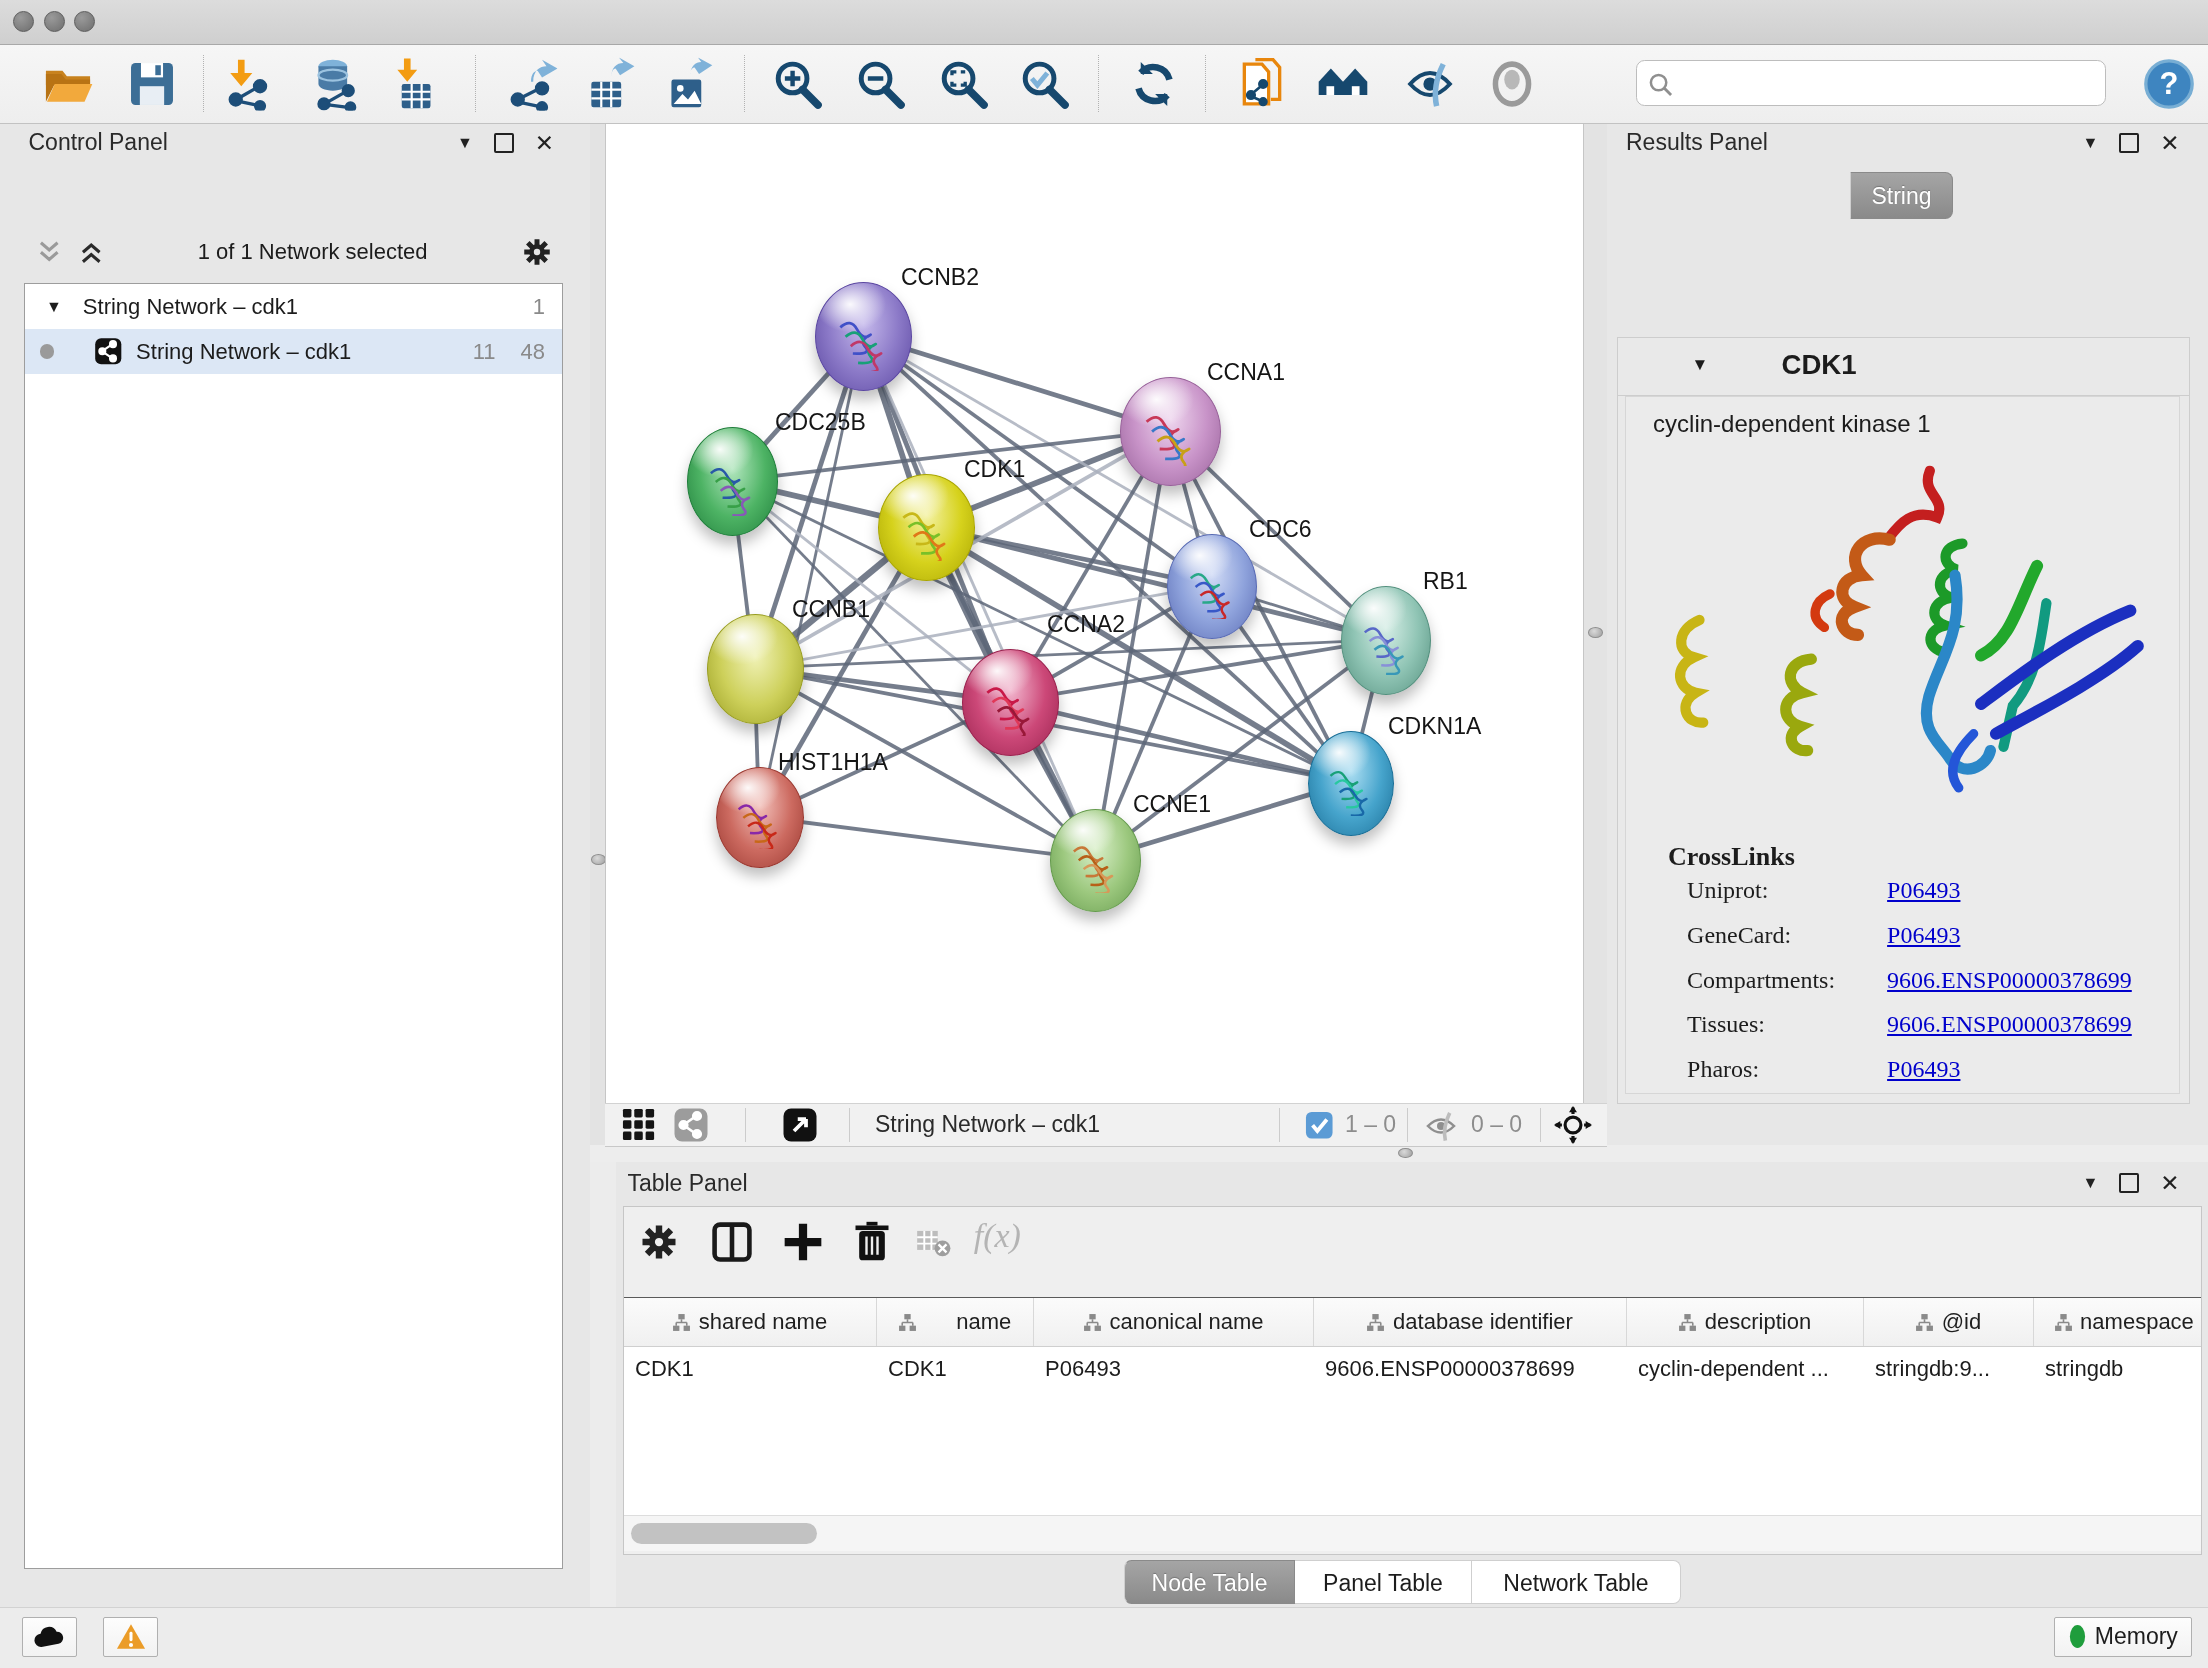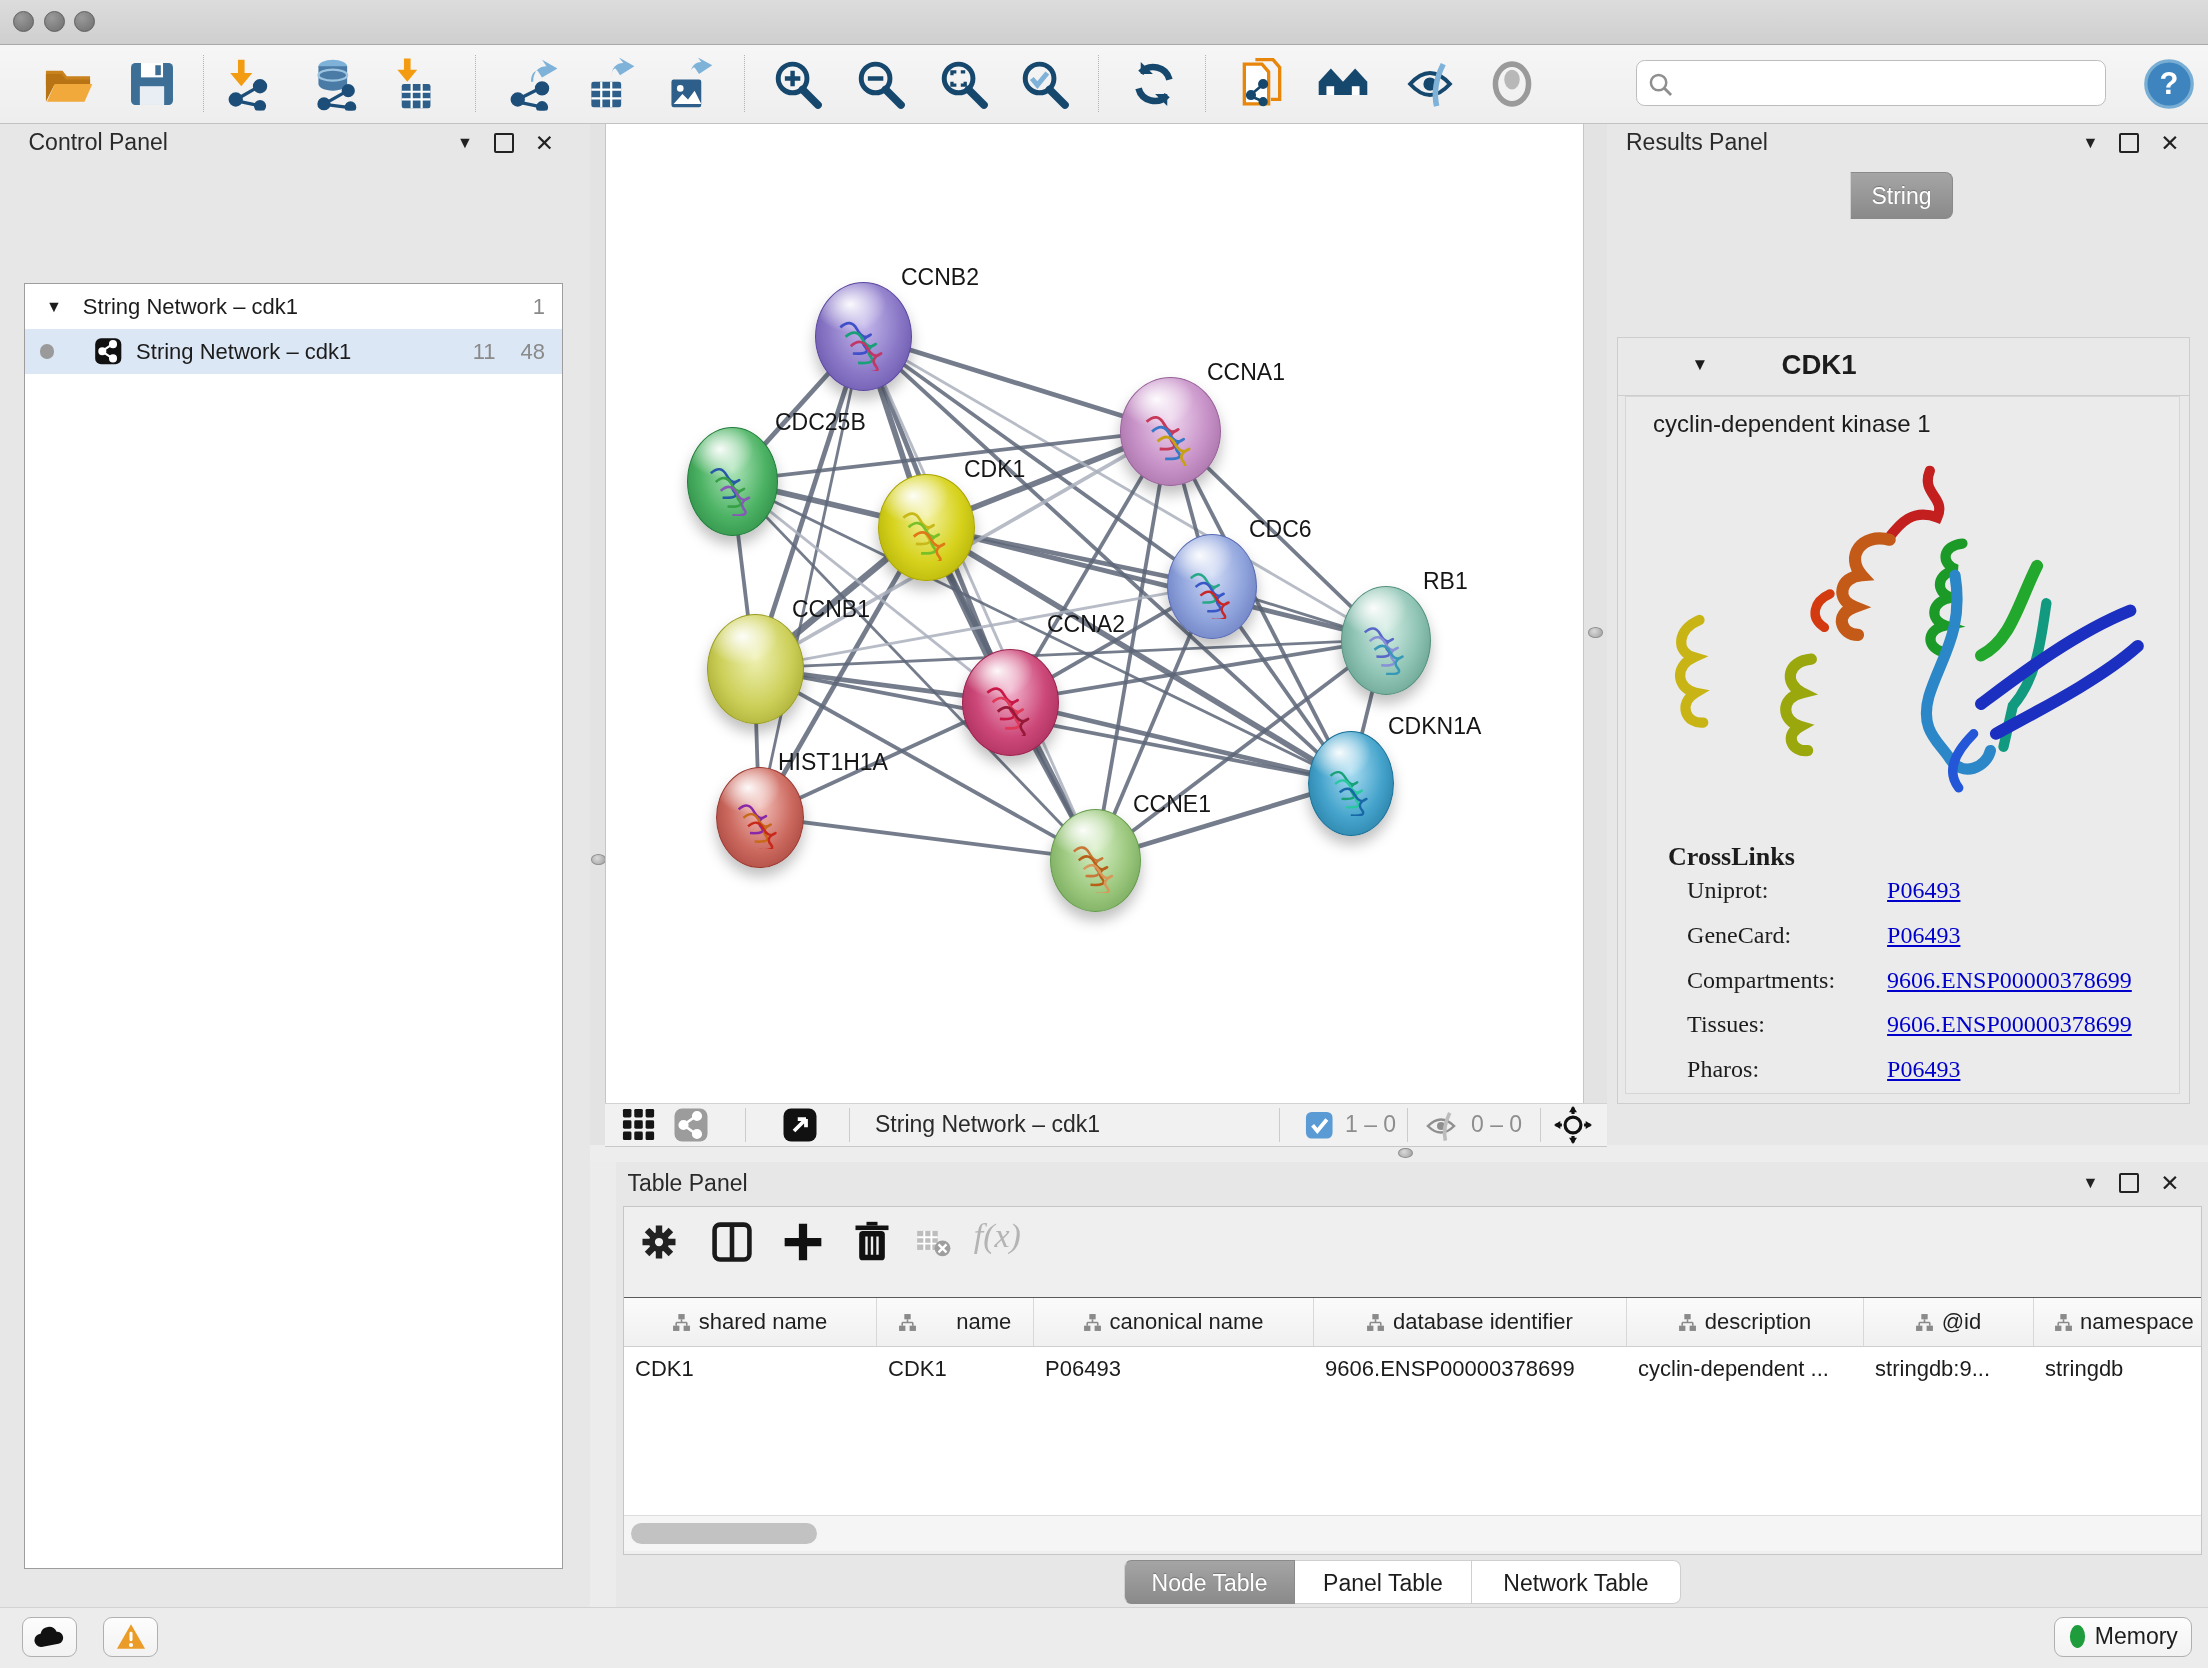--- a/index.html
+++ b/index.html
@@ -77,21 +77,21 @@
   .th{display:flex;align-items:center;justify-content:center;gap:7.6px;font-size:22px;color:#1f1f1f;
      border-right:1px solid #d8d8d8;box-sizing:border-box;flex:none;}
   .trowwrap{position:absolute;left:0;top:140px;width:1577px;height:168px;background:#fff;}
   .trow{display:flex;height:43px;align-items:center;font-size:22px;}
   .td{padding-left:11.4px;box-sizing:border-box;flex:none;overflow:hidden;white-space:nowrap;}
   .hscroll{position:absolute;left:0;top:308px;width:1577px;height:35px;background:#f5f5f5;border-top:1px solid #ddd;}
   .hthumb{position:absolute;left:7.6px;top:6.7px;width:186px;height:21px;border-radius:10.5px;background:#c2c2c2;}
   
   .statusbar{position:absolute;left:0;top:1607px;width:2208px;height:61px;background:#ececec;border-top:1px solid #d2d2d2;}
   .sq-btn{position:absolute;top:8.6px;height:40px;background:linear-gradient(#fdfdfd,#f2f2f2);
-     border:1.9px solid #b0b0b0;border-radius:9px;box-sizing:border-box;display:flex;align-items:center;justify-content:center;}
+     border:1.9px solid #b0b0b0;border-radius:2px;box-sizing:border-box;display:flex;align-items:center;justify-content:center;}
 </style>
 </head>
 <body>
 
 <div class="titlebar">
   <span class="tl-dot" style="left:13.3px"></span>
   <span class="tl-dot" style="left:44px"></span>
   <span class="tl-dot" style="left:74px"></span>
 </div>
 
@@ -219,20 +219,36 @@
         <text x="24" y="33" text-anchor="middle" font-size="28" font-weight="bold" fill="#fff" font-family="Liberation Sans,sans-serif">?</text>
       </svg></span>
 </div>
 
 <div class="control">
   <div class="ptitle" style="left:28.5px;top:4.8px">Control Panel</div>
   <div class="pbtns" style="right:36px;top:7.6px">
     <span class="pbtn-tri">▼</span>
     <span class="pbtn-sq"></span>
     <span class="pbtn-x">✕</span>
+  </div>
+  <div style="position:absolute;left:24px;top:109px;width:539px;display:flex;align-items:center;height:38px;">
+    <svg width="28.5" height="28.5" viewBox="0 0 24 24" style="margin-left:11.4px">
+        <path d="M5 4l7 6 7-6M5 12l7 6 7-6" fill="none" stroke="#9a9a9a" stroke-width="2.6"></path>
+      </svg>
+    <svg width="28.5" height="28.5" viewBox="0 0 24 24" style="margin-left:13.3px">
+        <path d="M5 20l7-6 7 6M5 12l7-6 7 6" fill="none" stroke="#2a2a2a" stroke-width="2.6"></path>
+      </svg>
+    <div style="flex:1;text-align:center;font-size:22px">1 of 1 Network selected</div>
+    <svg width="34" height="34" viewBox="0 0 48 48" style="margin-right:9.5px">
+        <g stroke="#222" stroke-width="7">
+          <path d="M24 6v36M6 24h36M11 11l26 26M37 11L11 37"></path>
+        </g>
+        <circle cx="24" cy="24" r="11" fill="#222"></circle>
+        <circle cx="24" cy="24" r="4.5" fill="#e7e7e7"></circle>
+      </svg>
   </div>
   <div class="clist">
     <div class="crow">
       <span style="margin-left:21px;font-size:16px">▼</span>
       <span style="margin-left:21px">String Network – cdk1</span>
       <span class="cnum" style="margin-left:auto;margin-right:17px">1</span>
     </div>
     <div class="crow sel">
       <span style="margin-left:15px;width:14.3px;height:14.3px;border-radius:50%;background:#9a9a9a"></span>
       <svg width="28.5" height="28.5" viewBox="0 0 48 48" style="margin-left:40px">

